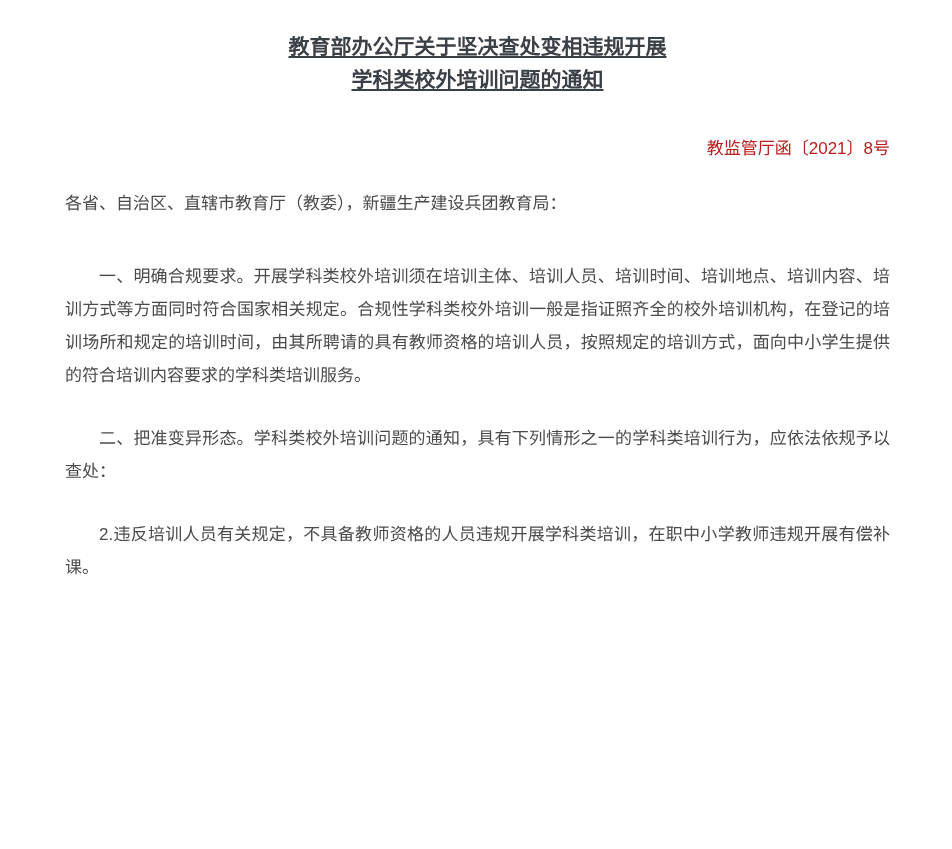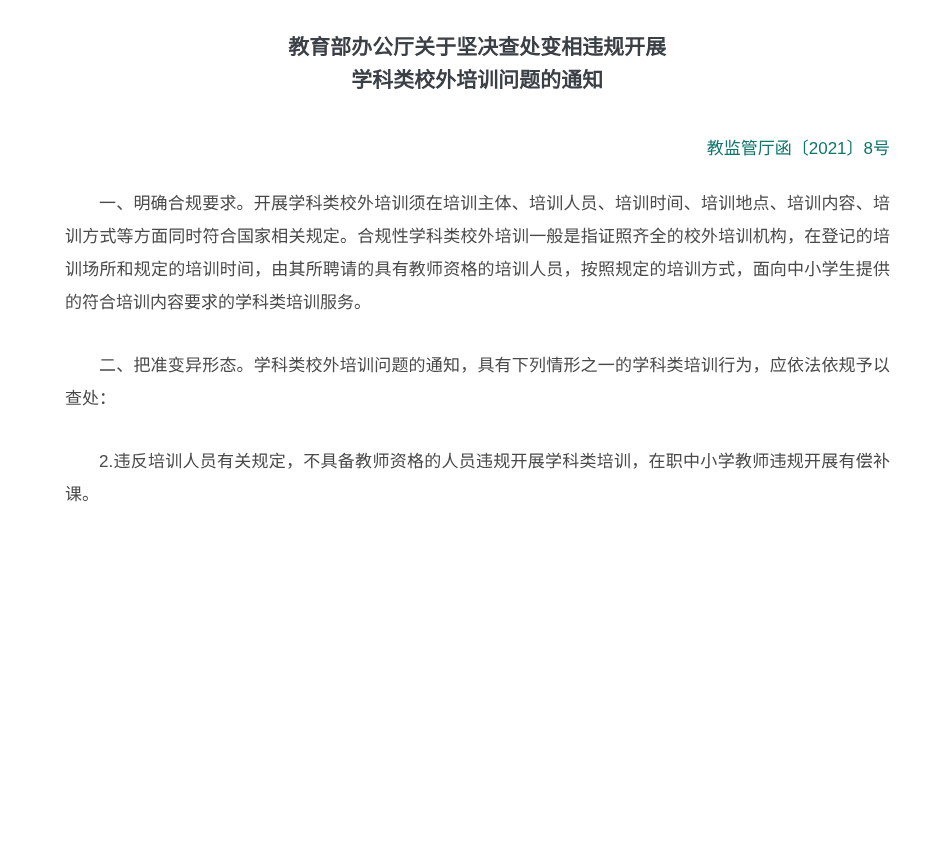--- a/index.html
+++ b/index.html
@@ -21,27 +21,28 @@
   .doc-title {
     margin: 0 0 36px 0;
     font-size: 21px;
     line-height: 33px;
     font-weight: bold;
     text-align: center;
     color: #3b4047;
   }
   .doc-title .title-line {
     display: block;
+    text-decoration: underline;
   }
   .doc-number {
     margin: 0 0 22px 0;
     font-size: 17px;
     line-height: 33px;
     text-align: right;
-    color: #0f766e;
+    color: #b91c1c;
   }
   .addressee {
     margin: 0 0 40px 0;
     font-size: 17px;
     line-height: 33px;
     color: #4a4a4a;
   }
   .para {
     margin: 0 0 30px 0;
     font-size: 17px;
@@ -57,20 +58,21 @@
 
 <main class="article">
 
   <h1 class="doc-title">
     <span class="title-line">教育部办公厅关于坚决查处变相违规开展</span>
     <span class="title-line">学科类校外培训问题的通知</span>
   </h1>
 
   <p class="doc-number">教监管厅函〔2021〕8号</p>
 
+  <p class="addressee">各省、自治区、直辖市教育厅（教委），新疆生产建设兵团教育局：</p>
 
 
   <p class="para">一、明确合规要求。开展学科类校外培训须在培训主体、培训人员、培训时间、培训地点、培训内容、培训方式等方面同时符合国家相关规定。合规性学科类校外培训一般是指证照齐全的校外培训机构，在登记的培训场所和规定的培训时间，由其所聘请的具有教师资格的培训人员，按照规定的培训方式，面向中小学生提供的符合培训内容要求的学科类培训服务。</p>
 
   <p class="para">二、把准变异形态。学科类校外培训问题的通知，具有下列情形之一的学科类培训行为，应依法依规予以查处：</p>
 
 
   <p class="para">2.违反培训人员有关规定，不具备教师资格的人员违规开展学科类培训，在职中小学教师违规开展有偿补课。</p>
 
 </main>

